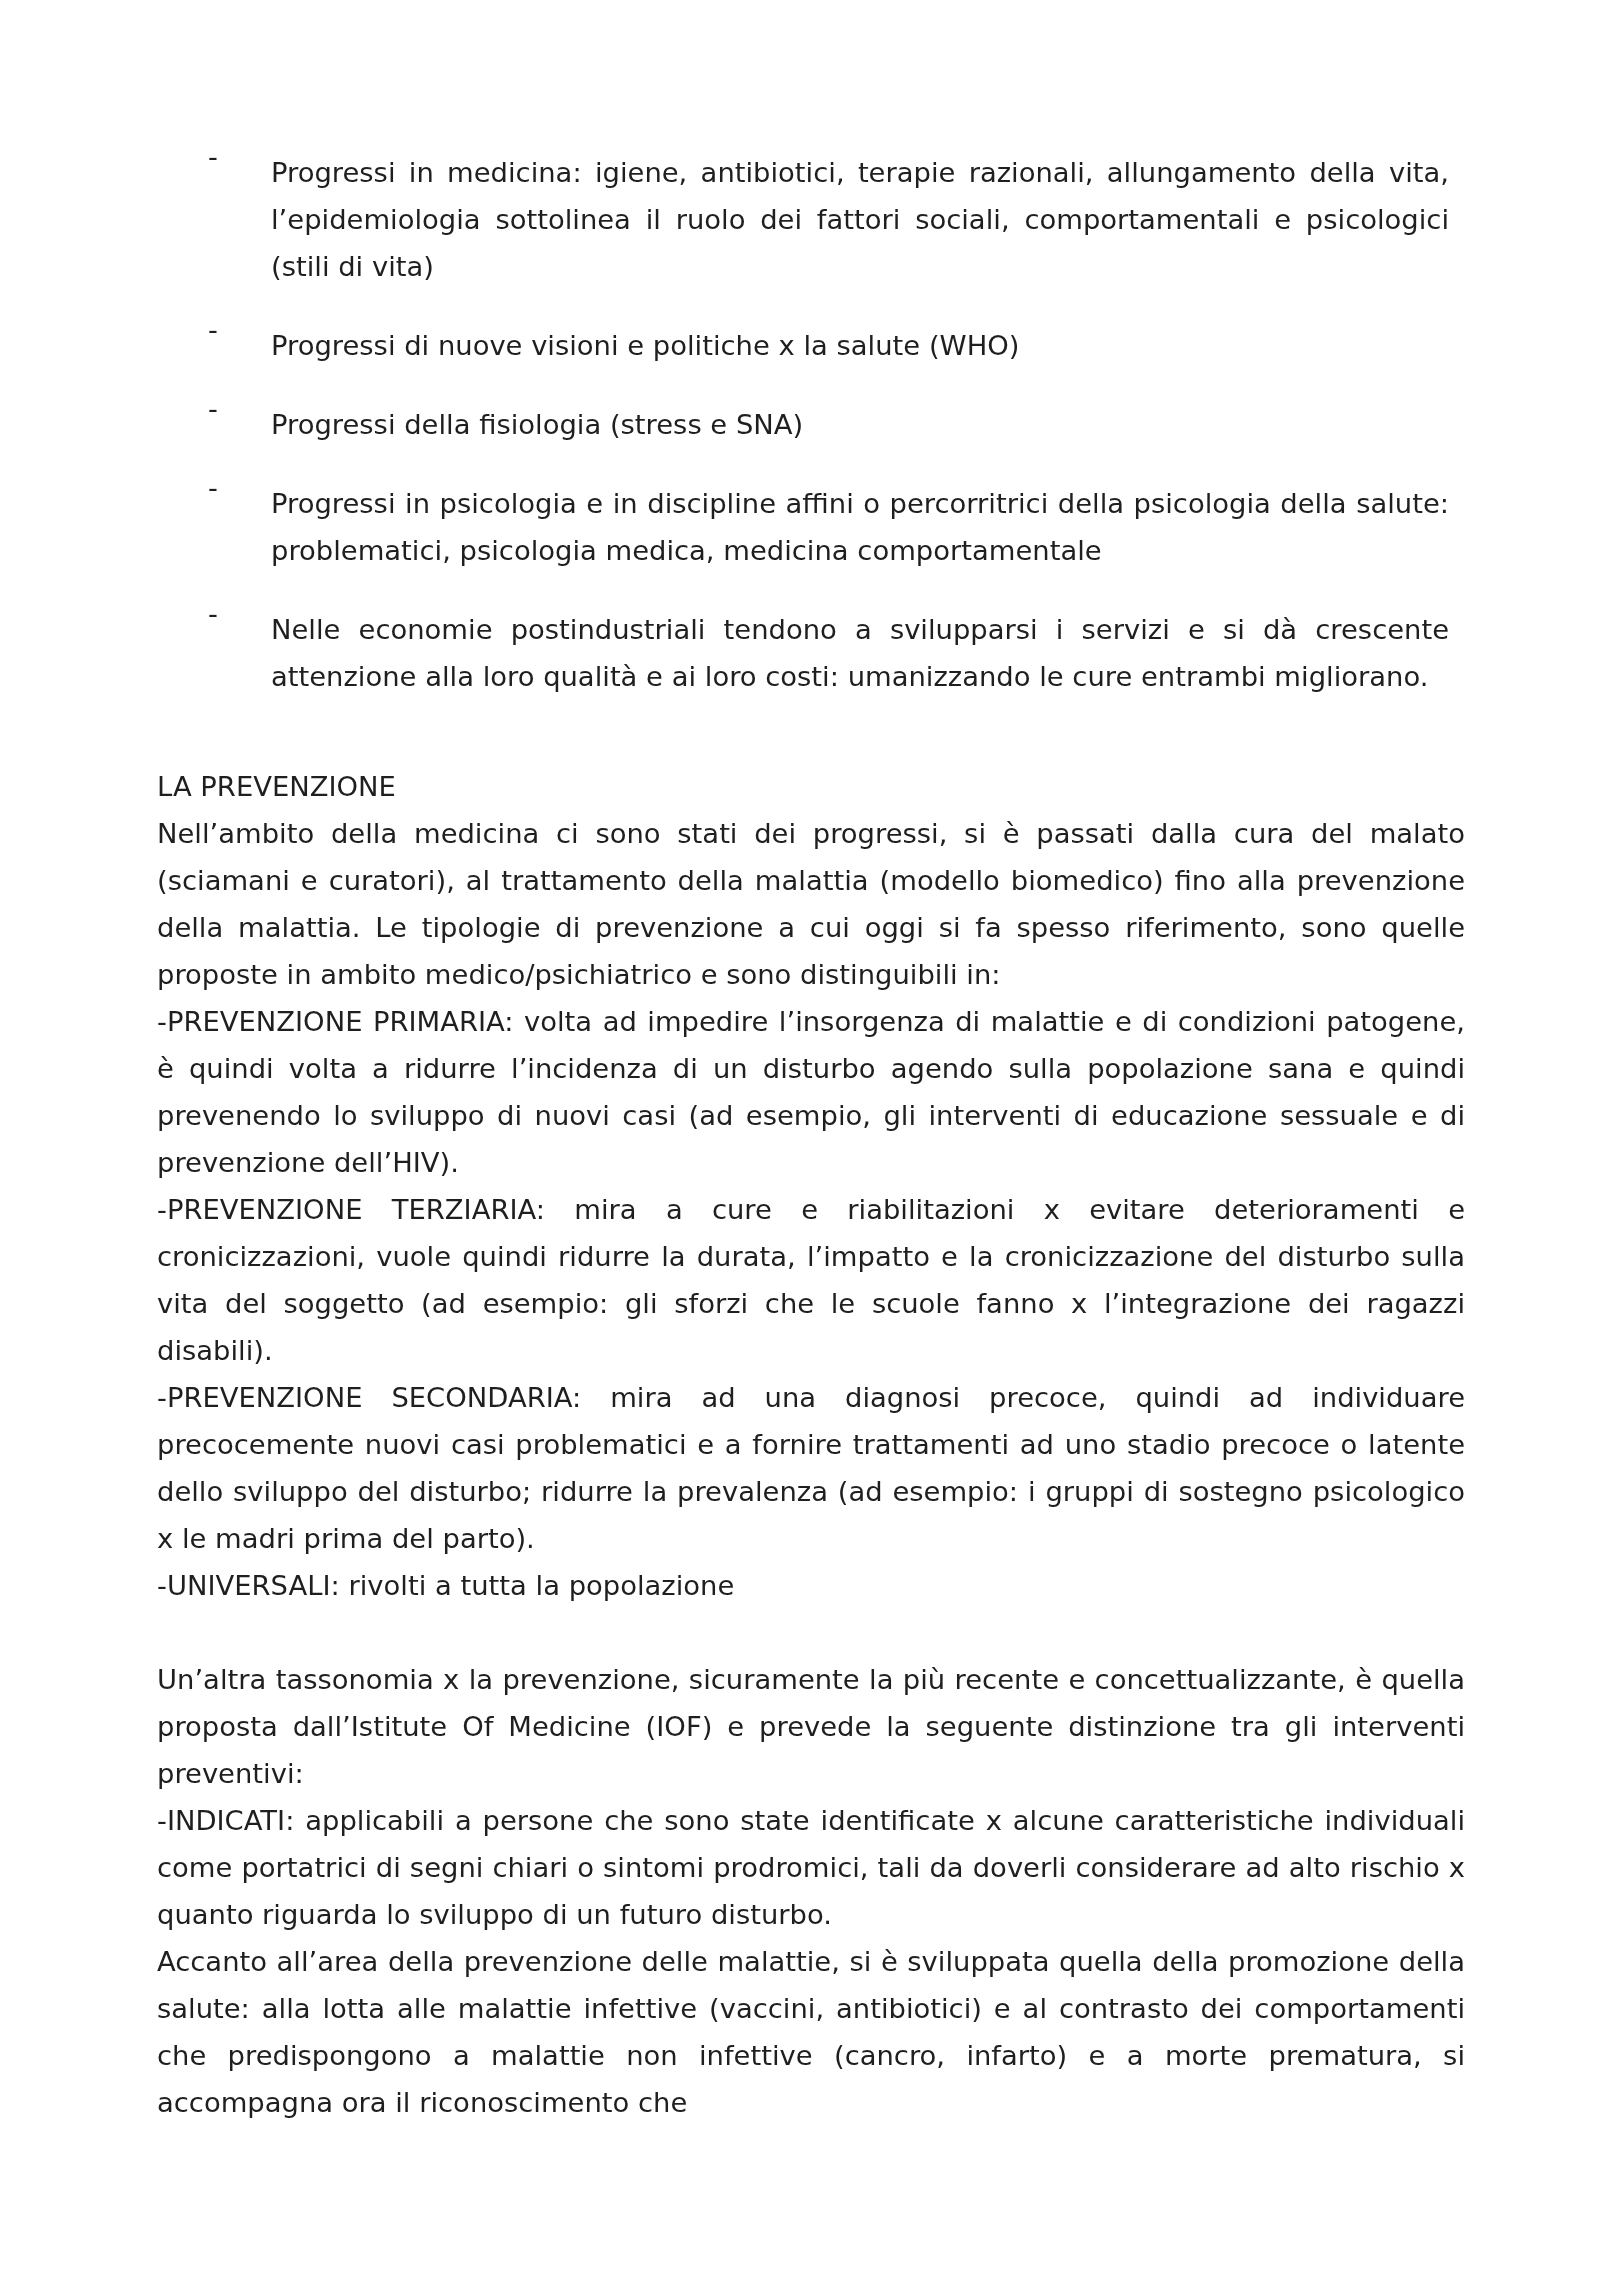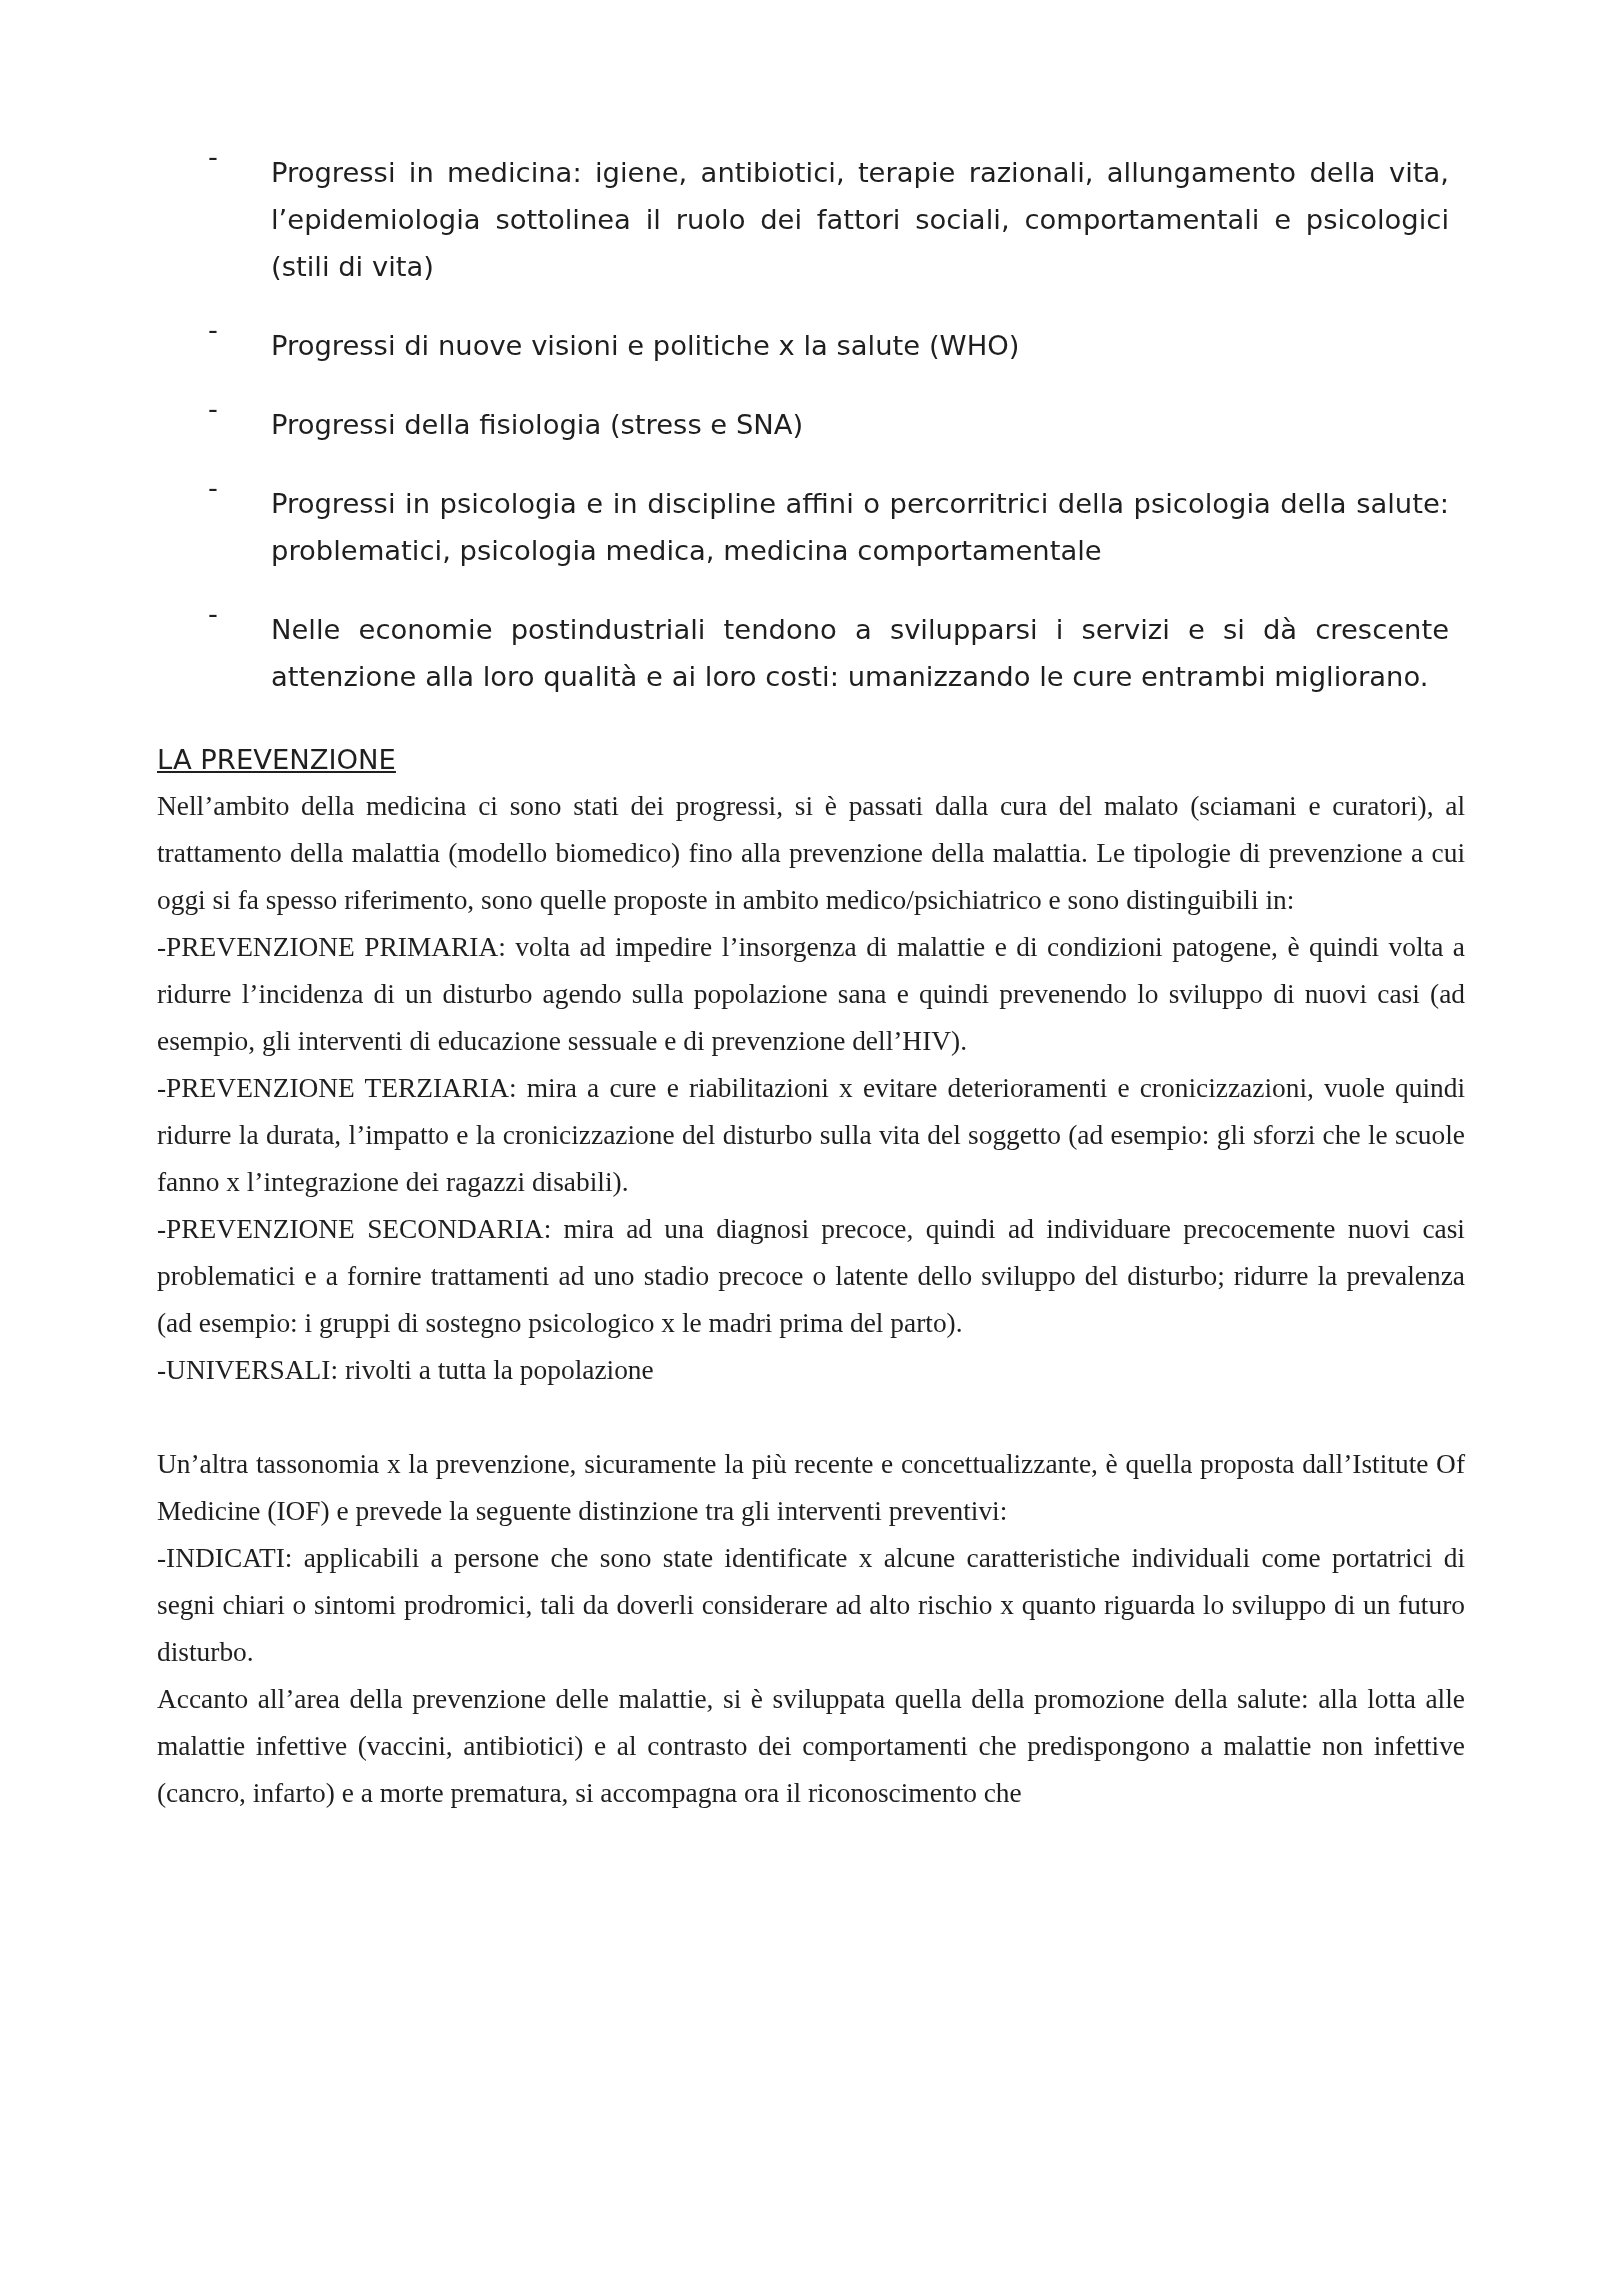--- a/index.html
+++ b/index.html
@@ -33,27 +33,25 @@
     flex: 0 0 98px;
     box-sizing: border-box;
     padding-left: 51px;
   }
   .bullet-text {
     flex: 1 1 auto;
     margin: 16px;
     text-align: justify;
   }
   .heading {
-    margin-top: 20px;
-    text-decoration: underline;
+    margin-top: 47px;
   }
   .para {
     margin: 0;
     text-align: justify;
-    font-family: Liberation Serif, serif;
   }
   .gap-above {
     margin-top: 47px;
   }
 </style>
 </head>
 <body>
 
 <div class="page">
 

